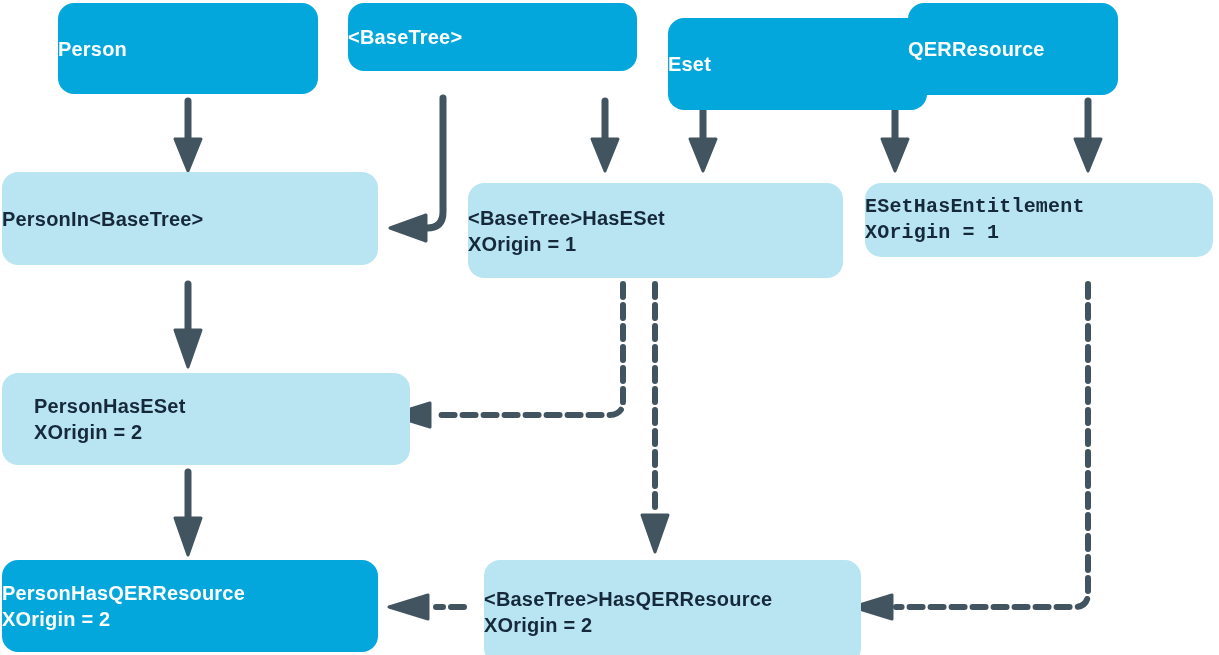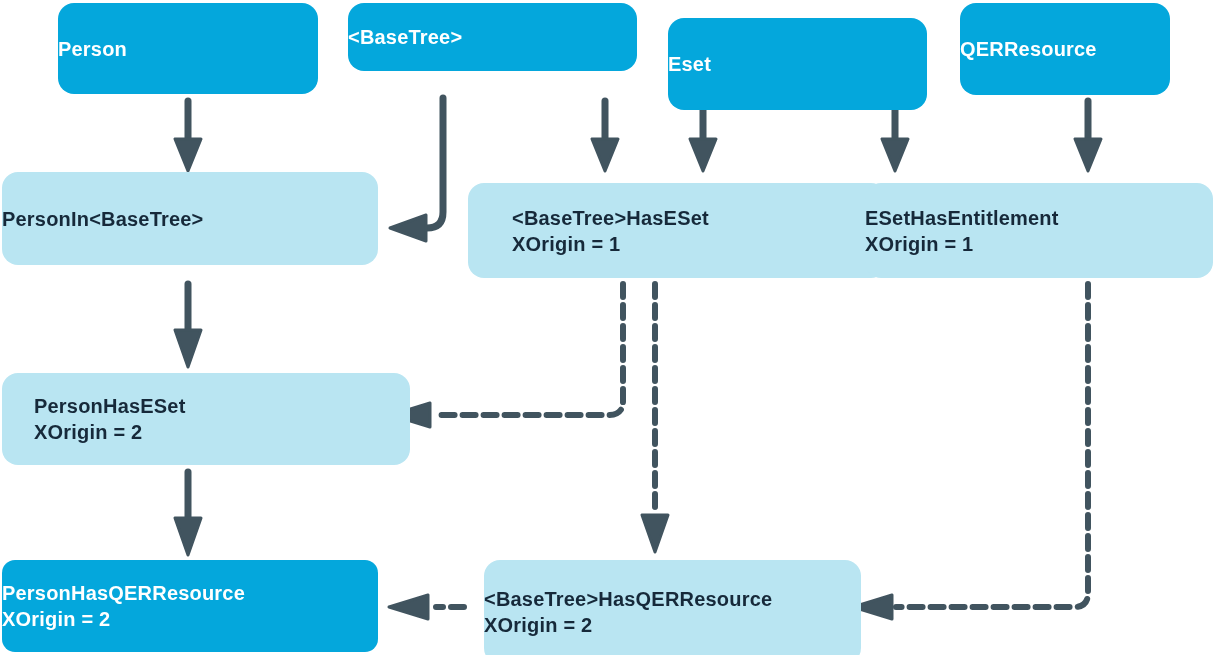--- a/index.html
+++ b/index.html
@@ -13,29 +13,29 @@
     display:flex;flex-direction:column;align-items:flex-start;justify-content:center;
     text-align:center;font-weight:bold;font-size:20px;line-height:26px;letter-spacing:.2px;
   }
   .node.dark{background:#04a7dc;color:#ffffff;}
   .node.light{background:#b9e5f2;color:#16293a;}
 
   
   #n-person            {left:58px;  top:3px;   width:260px; height:91px;}
   #n-basetree          {left:348px; top:3px;   width:289px; height:68px;}
   #n-eset              {left:668px; top:3px;   width:259px; height:92px;margin-top:15px;}
-  #n-qerresource       {left:960px; top:3px;   width:210px; height:92px;}
+  #n-qerresource       {left:908px; top:3px;   width:210px; height:92px;}
   
   #n-person-in-basetree    {left:2px;   top:172px; width:376px; height:93px;}
-  #n-basetree-has-eset     {left:468px; top:183px; width:375px; height:95px;padding-left:44px;}
-  #n-eset-has-entitlement  {left:865px; top:183px; width:348px; height:95px;}
+  #n-basetree-has-eset     {left:468px; top:183px; width:375px; height:95px;}
+  #n-eset-has-entitlement  {left:865px; top:183px; width:348px; height:74px;font-family:Liberation Mono, monospace;}
   
   #n-person-has-eset       {left:2px;   top:373px; width:376px; height:92px;padding-left:32px;}
   
-  #n-person-has-qerresource   {left:2px;   top:560px; width:376px; height:92px;border-radius:13px;}
+  #n-person-has-qerresource   {left:2px;   top:560px; width:376px; height:92px;}
   #n-basetree-has-qerresource {left:484px; top:560px; width:377px; height:104px;}
 
   .edge-line{stroke:#41545f;stroke-width:7;fill:none;stroke-linecap:round;}
   .edge-line.dashed{stroke-width:6;stroke-dasharray:13 8;}
   .edge-head{fill:#41545f;stroke:#41545f;stroke-width:3;stroke-linejoin:round;}
 </style>
 </head>
 <body>
 
 <div class="canvas">

